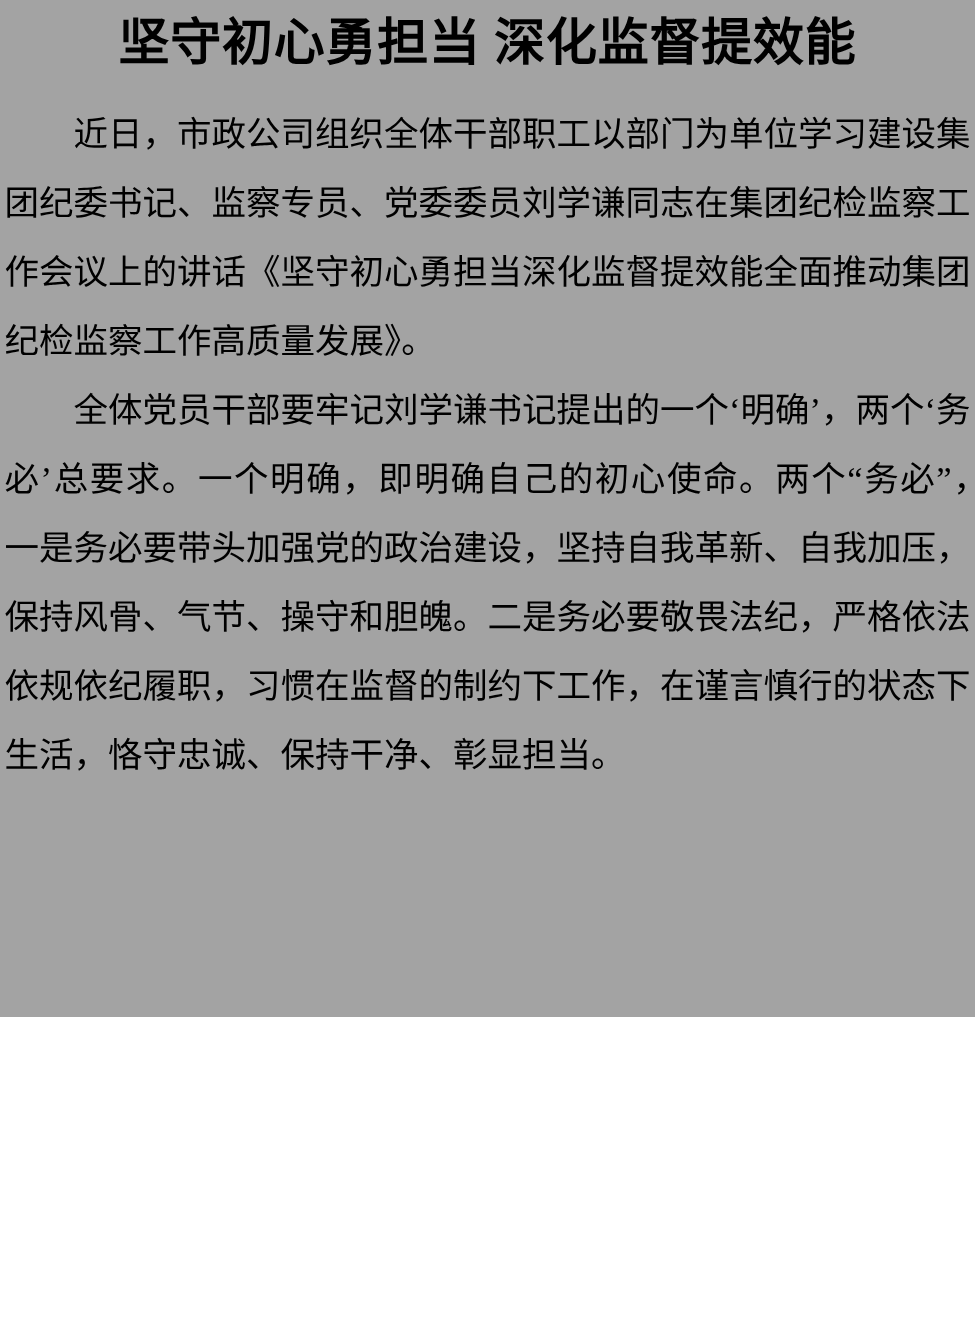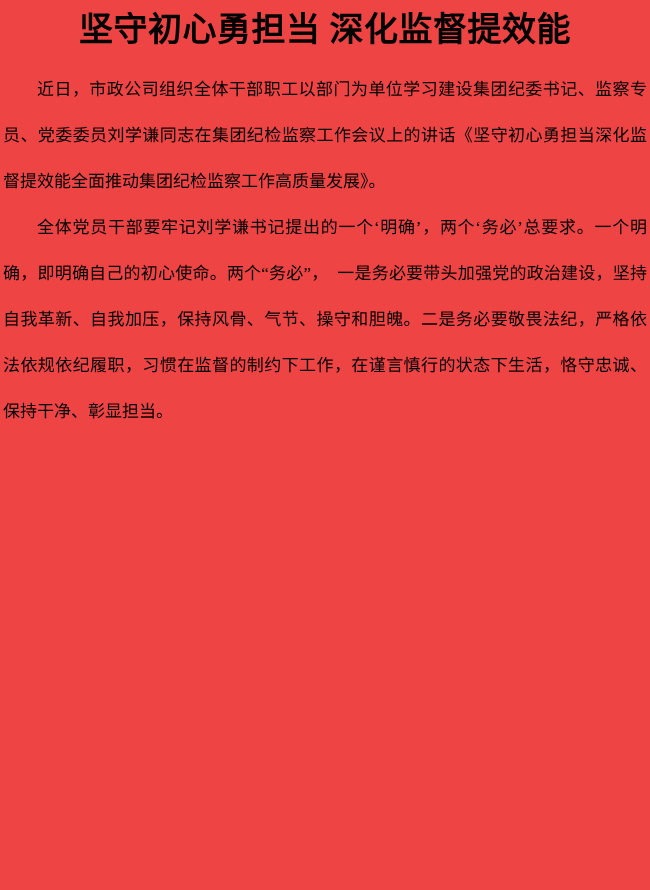--- a/index.html
+++ b/index.html
@@ -10,37 +10,37 @@
     width: 650px;
     height: 890px;
     background: #ffffff;
     color: #000000;
     overflow: hidden;
     font-family: "Liberation Serif", "DejaVu Serif", serif;
   }
   .page {
     box-sizing: border-box;
     width: 650px;
-    height: 890px;
+    height: 678px;
     padding: 8px 3px 0 3px;
-    background: #ef4444;
+    background: #a3a3a3;
   }
   .article-title {
     margin: 0 0 15px 0;
     font-size: 34px;
     line-height: 44px;
     font-weight: bold;
     text-align: center;
     letter-spacing: 0.5px;
     color: #000000;
     font-family: "Liberation Serif", "DejaVu Serif", serif;
   }
   .article-body p {
     margin: 0;
-    font-size: 17px;
+    font-size: 23px;
     line-height: 46px;
     text-align: justify;
     text-justify: inter-ideograph;
     text-indent: 2em;
     color: #000000;
     word-break: break-all;
   }
 </style>
 </head>
 <body>

